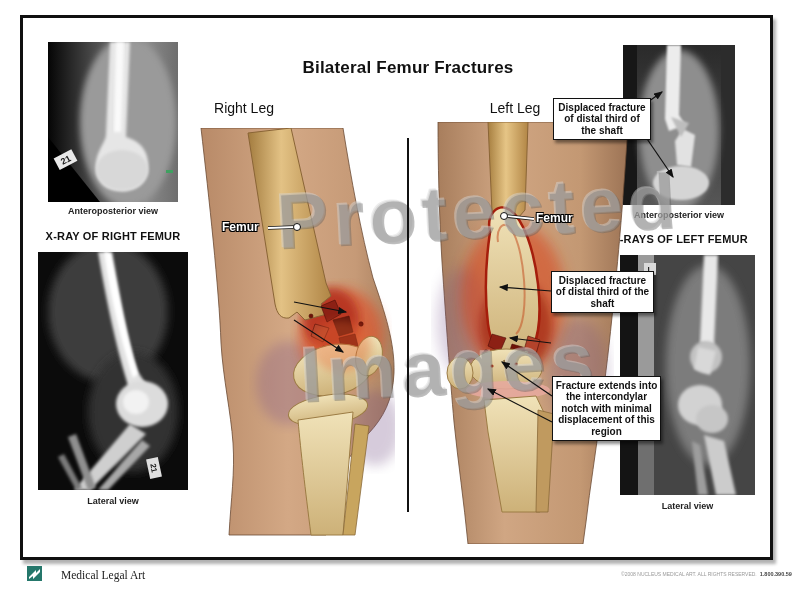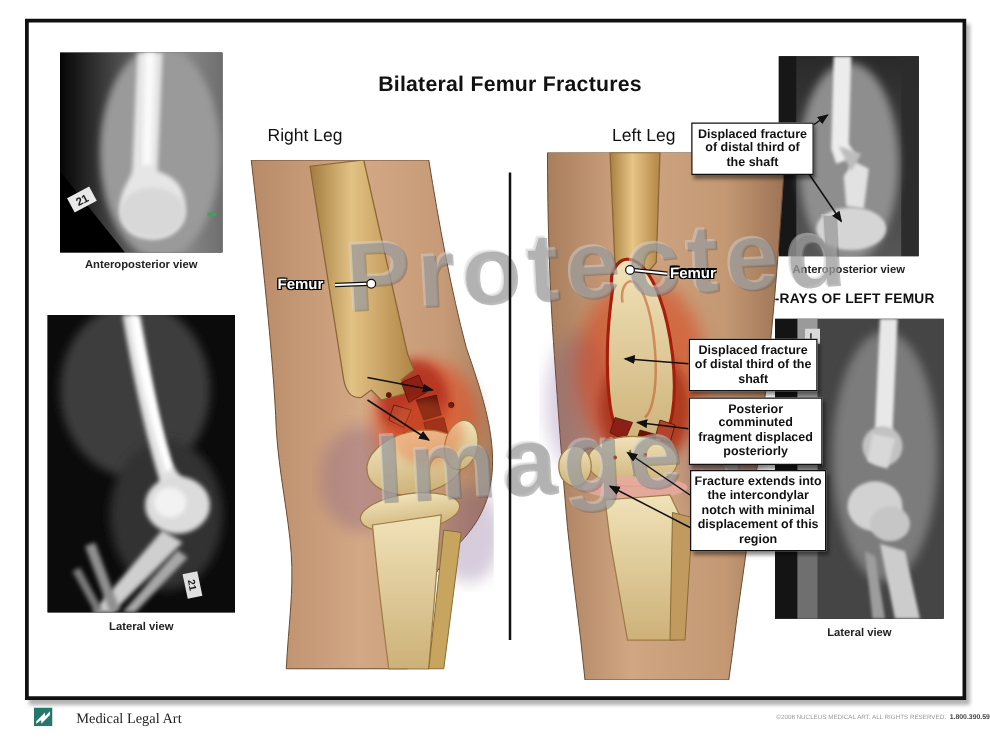--- a/index.html
+++ b/index.html
@@ -65,20 +65,21 @@
       <ellipse cx="74" cy="128" rx="26" ry="20" fill="#d8d8d8" filter="url(#b1)"></ellipse>
       <polygon points="0,95 52,160 0,160" fill="#000"></polygon>
       <g transform="rotate(-28 20 118)">
         <rect x="8" y="110" width="20" height="13" fill="#e9e9e9"></rect>
         <text x="18" y="120" font-size="9" font-weight="bold" fill="#1a1a1a" text-anchor="middle">21</text>
       </g>
       <rect x="118" y="128" width="7" height="3" fill="#3fa060"></rect>
     </svg>
   </div>
   <div class="cap" style="left:48px;top:206px;width:130px;">Anteroposterior view</div>
+  <div class="sec-h" style="left:23px;top:230px;width:180px;">X-RAY OF RIGHT FEMUR</div>
 
   <div class="xray" style="left:38px;top:252px;width:150px;height:238px;">
     <svg width="150" height="238" viewBox="0 0 150 238">
       <defs>
         <filter id="b3">
             <feGaussianBlur stdDeviation="1.5"></feGaussianBlur>
           </filter>
         <filter id="b4">
             <feGaussianBlur stdDeviation="4"></feGaussianBlur>
           </filter>
@@ -296,21 +297,20 @@
       <line x1="534" y1="219" x2="506" y2="216" stroke="#fff" stroke-width="1.8"></line>
       <circle cx="504" cy="216" r="3.5" fill="#fff" stroke="#111" stroke-width="1"></circle>
     </g>
   </svg>
 
   <div class="bone-label" style="left:222px;top:220px;">Femur</div>
   <div class="bone-label" style="left:536px;top:211px;">Femur</div>
 
   <div class="callout" style="left:553px;top:98px;width:92px;">Displaced fracture of distal third of the shaft</div>
   <div class="callout" style="left:551px;top:271px;width:97px;">Displaced fracture of distal third of the shaft</div>
-  <div class="callout" style="left:551px;top:318px;width:101px;">Posterior comminuted fragment displaced posteriorly</div>
   <div class="callout" style="left:552px;top:376px;width:103px;">Fracture extends into the intercondylar notch with minimal displacement of this region</div>
 
   <div id="footer-brand">
     <svg width="15" height="15" viewBox="0 0 15 15">
       <rect width="15" height="15" fill="#25776b"></rect>
       <path d="M2,11 L9,4 L9,7 L13,3 L13,6 L6,13 L6,10 L2,13 Z" fill="#ffffff"></path>
     </svg>
     <span class="bt">Medical Legal Art</span>
   </div>
   <div id="footer-copy">

